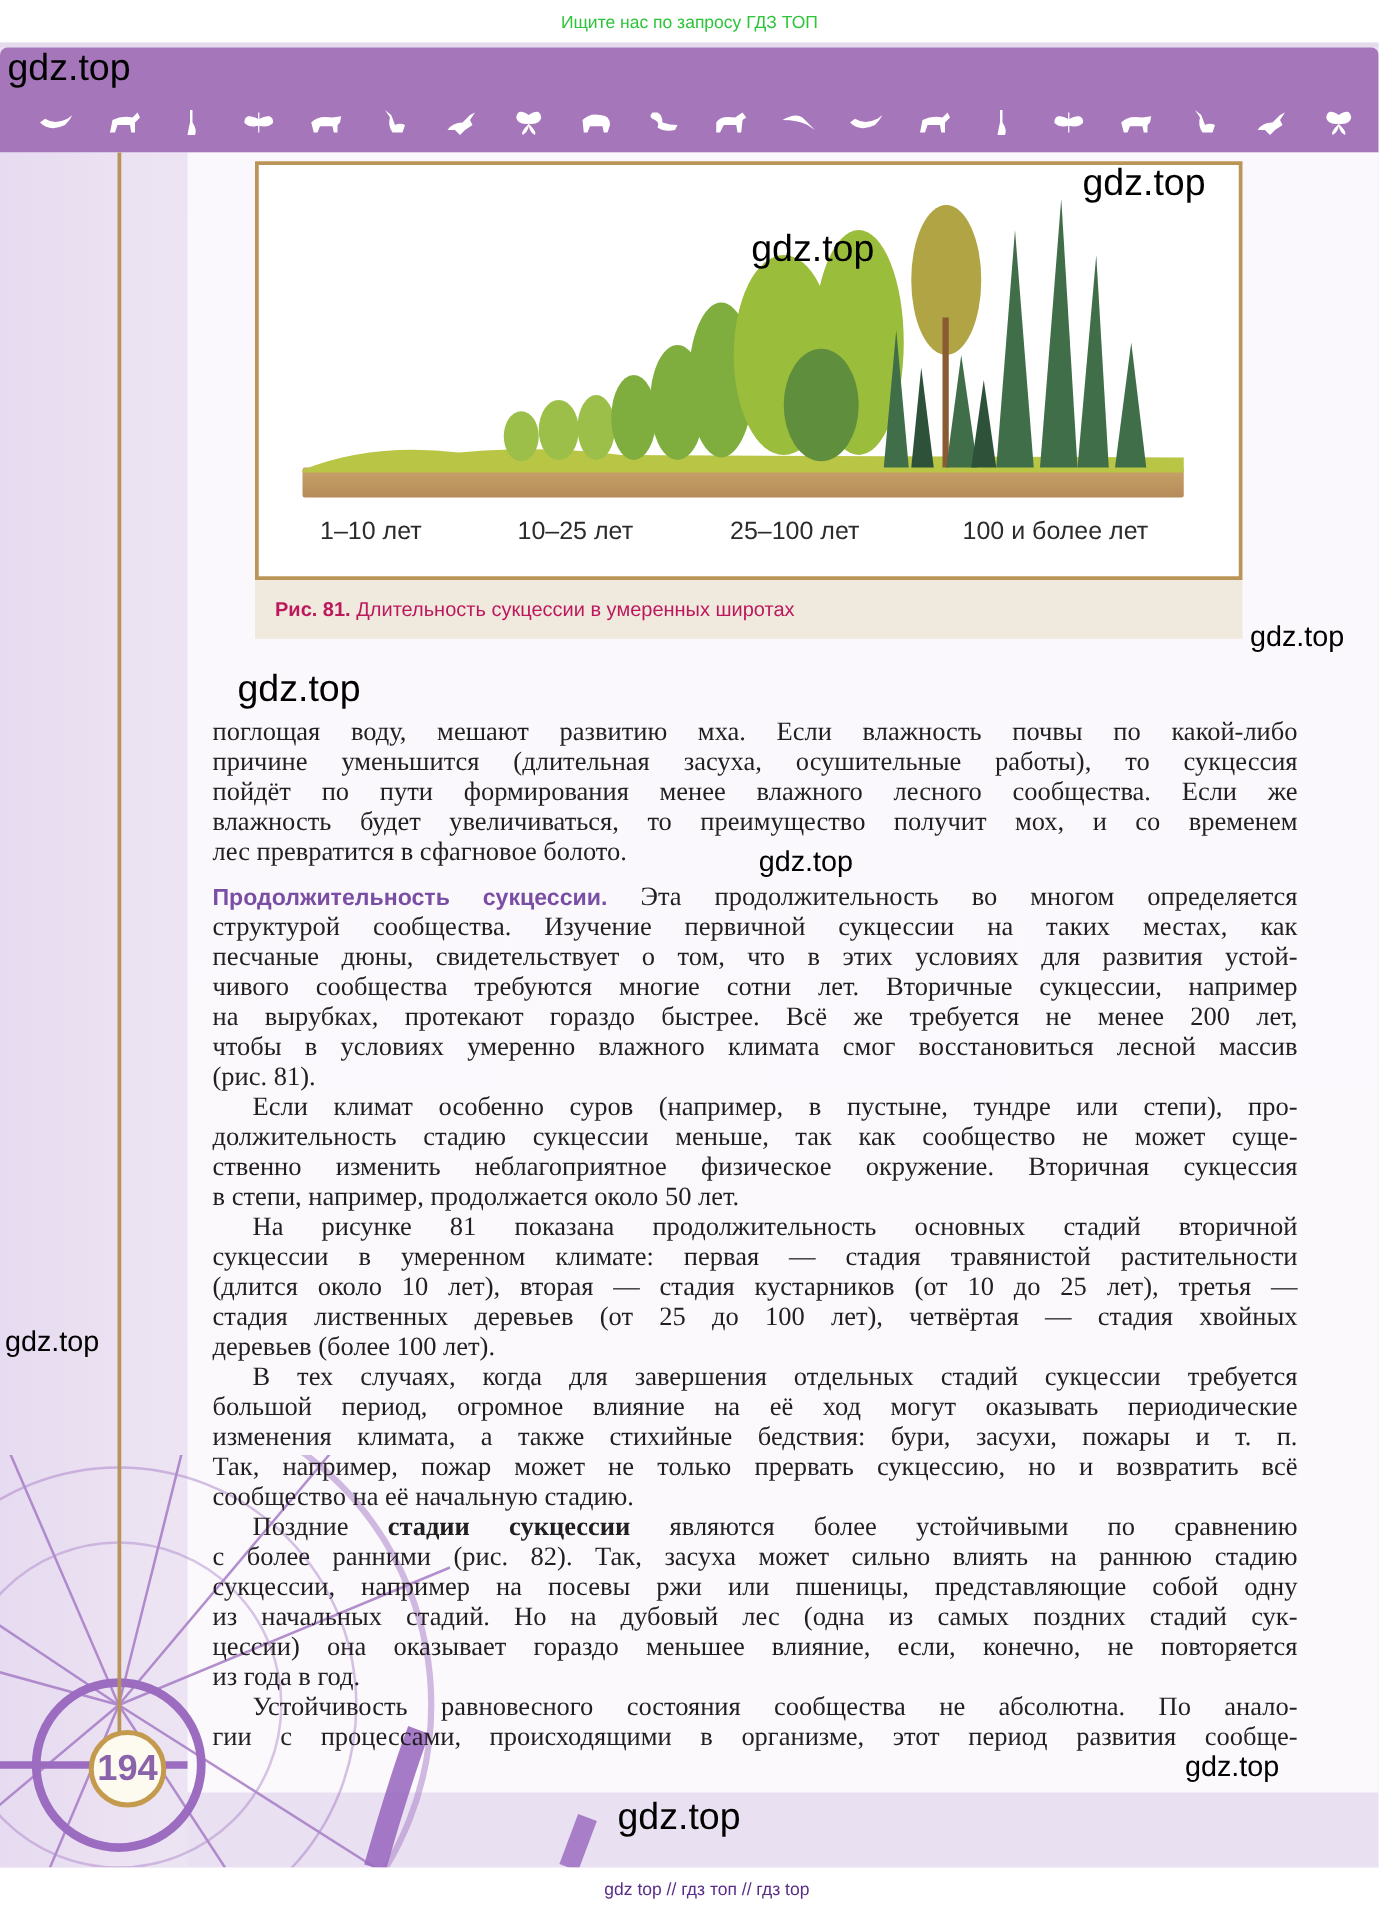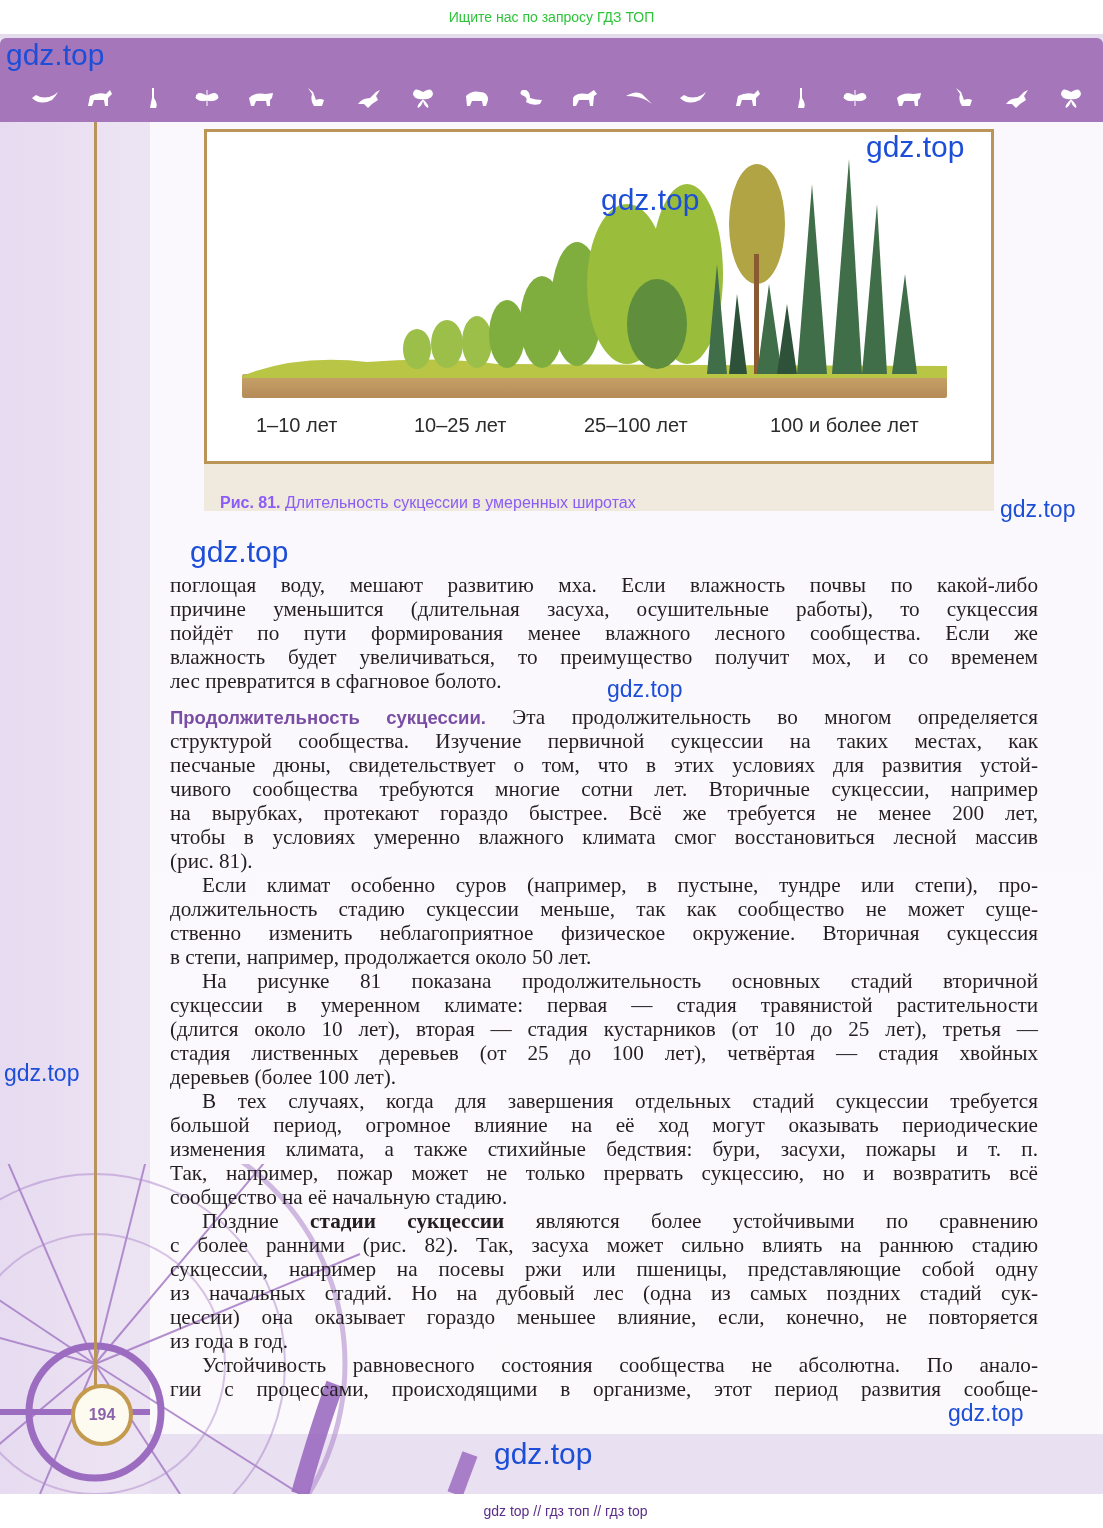--- a/index.html
+++ b/index.html
@@ -48,44 +48,44 @@
   .illustration { position: absolute; left: 30px; top: 12px; width: 715px; height: 262px; }
   .stage-labels {
     position: absolute; left: 0; top: 282px; width: 784px; height: 30px;
     font-family: "Liberation Sans", sans-serif; font-size: 20px; color: #2b2b2b;
   }
   .stage-labels span { position: absolute; top: 0; white-space: nowrap; }
 
   .caption {
     position: absolute; left: 204px; top: 464px; width: 790px; height: 47px;
     background: #efe9de;
-    font-family: "Liberation Sans", sans-serif; font-size: 16px; color: #8b5cf6;
-    padding: 30px 0 0 16px; white-space: nowrap;
+    font-family: "Liberation Sans", sans-serif; font-size: 16px; color: #be185d;
+    padding: 16px 0 0 16px; white-space: nowrap;
   }
   .caption b { font-weight: bold; }
 
   .text-block {
     position: absolute; left: 170px; width: 868px;
     font-size: 21.2px; line-height: 24px; color: #231f20;
     text-align: justify;
   }
   .text-block .line { display: block; height: 24px; white-space: nowrap; text-align-last: justify; text-align: justify; }
   .text-block .line.last { text-align-last: left; }
   .text-block .indent { padding-left: 32px; }
   .subhead { font-family: "Liberation Sans", sans-serif; font-weight: bold; color: #7a4ea5; font-size: 18.5px; }
   .bold-term { font-weight: bold; }
 
   .page-number {
     position: absolute; left: 71px; top: 1384px; width: 62px; height: 62px; border-radius: 50%;
     border: 4px solid #c39a4e; background: #fdfaf0;
     display: flex; align-items: center; justify-content: center;
-    font-family: "Liberation Sans", sans-serif; font-weight: bold; font-size: 16px; color: #8a63aa;
-  }
-
-  .wm { position: absolute; font-family: "Liberation Sans", sans-serif; color: #1d4ed8; white-space: nowrap; line-height: 1; }
+    font-family: "Liberation Sans", sans-serif; font-weight: bold; font-size: 29px; color: #8a63aa;
+  }
+
+  .wm { position: absolute; font-family: "Liberation Sans", sans-serif; color: #000000; white-space: nowrap; line-height: 1; }
 
   .footer {
     position: absolute; left: 0; top: 1494px; width: 1103px; height: 34px;
     display: flex; align-items: center; justify-content: center;
     font-family: "Liberation Sans", sans-serif; font-size: 14px; color: #5a2d8a; padding-left: 28px;
   }
 </style>
 </head>
 <body>
 

